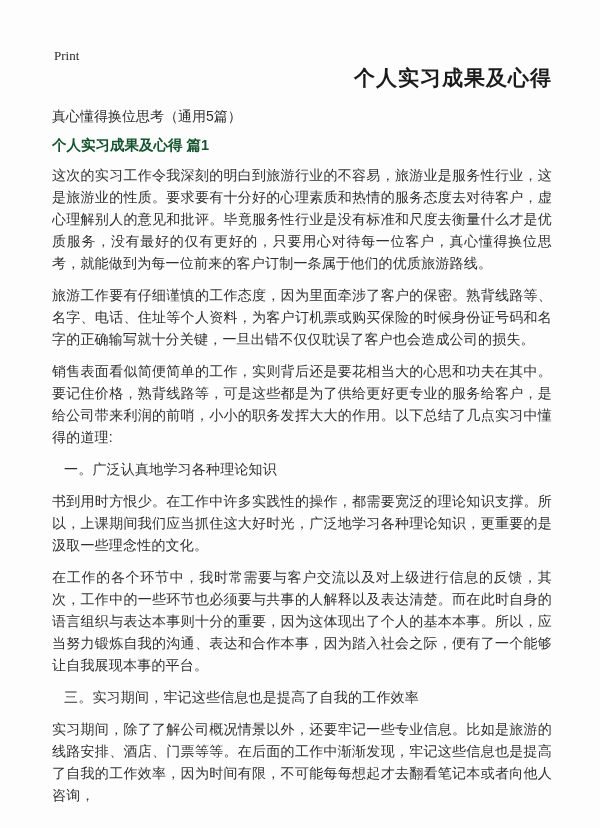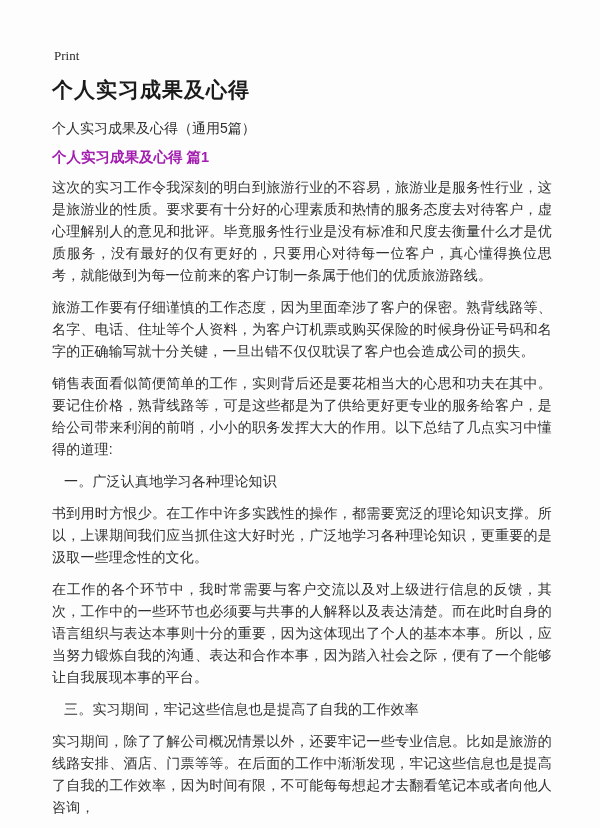--- a/index.html
+++ b/index.html
@@ -24,40 +24,40 @@
   .print-link {
     display: inline-block;
     font-family: "Liberation Serif", serif;
     font-size: 13px;
     color: #2b2b2b;
     text-decoration: none;
     margin: 0 0 2px 2px;
     cursor: pointer;
   }
   .page-title {
-    margin: 12px 0 0 0;
+    margin: 0 0 0 0;
     font-size: 21px;
     font-weight: bold;
-    text-align: left;
+    text-align: right;
     color: #1b1b1b;
     letter-spacing: 1px;
     line-height: 24px;
   }
   .subtitle {
     margin: 17px 0 0 0;
     font-size: 14px;
     font-weight: normal;
     color: #2e2e2e;
     line-height: 18px;
   }
   .article-heading {
     margin: 11px 0 0 0;
     font-size: 14.5px;
     font-weight: bold;
-    color: #a21caf;
+    color: #14532d;
     line-height: 18px;
   }
   .body-block {
     margin: 10px 0 0 0;
     font-size: 14px;
     line-height: 22px;
     color: #303030;
     text-align: justify;
     word-break: break-all;
     letter-spacing: 0.2px;
@@ -73,21 +73,21 @@
 </style>
 </head>
 <body>
 
 <div class="page">
 
   <a class="print-link">Print</a>
 
   <h1 class="page-title">个人实习成果及心得</h1>
 
-  <p class="subtitle">个人实习成果及心得（通用5篇）</p>
+  <p class="subtitle">真心懂得换位思考（通用5篇）</p>
 
   <h2 class="article-heading">个人实习成果及心得 篇1</h2>
 
   <p class="body-block">这次的实习工作令我深刻的明白到旅游行业的不容易，旅游业是服务性行业，这是旅游业的性质。要求要有十分好的心理素质和热情的服务态度去对待客户，虚心理解别人的意见和批评。毕竟服务性行业是没有标准和尺度去衡量什么才是优质服务，没有最好的仅有更好的，只要用心对待每一位客户，真心懂得换位思考，就能做到为每一位前来的客户订制一条属于他们的优质旅游路线。</p>
 
   <p class="body-block">旅游工作要有仔细谨慎的工作态度，因为里面牵涉了客户的保密。熟背线路等、名字、电话、住址等个人资料，为客户订机票或购买保险的时候身份证号码和名字的正确输写就十分关键，一旦出错不仅仅耽误了客户也会造成公司的损失。</p>
 
   <p class="body-block">销售表面看似简便简单的工作，实则背后还是要花相当大的心思和功夫在其中。要记住价格，熟背线路等，可是这些都是为了供给更好更专业的服务给客户，是给公司带来利润的前哨，小小的职务发挥大大的作用。以下总结了几点实习中懂得的道理:</p>
 
   <p class="section-subheading">一。广泛认真地学习各种理论知识</p>

